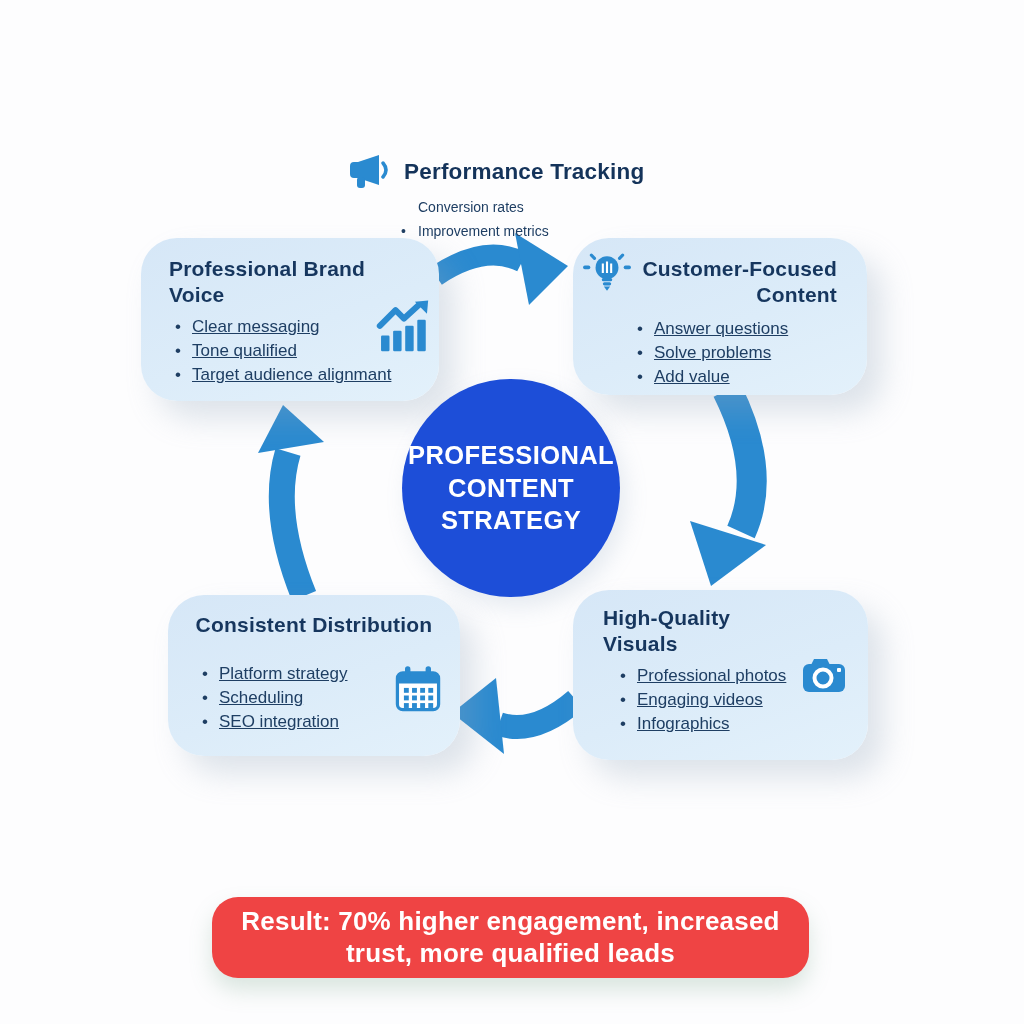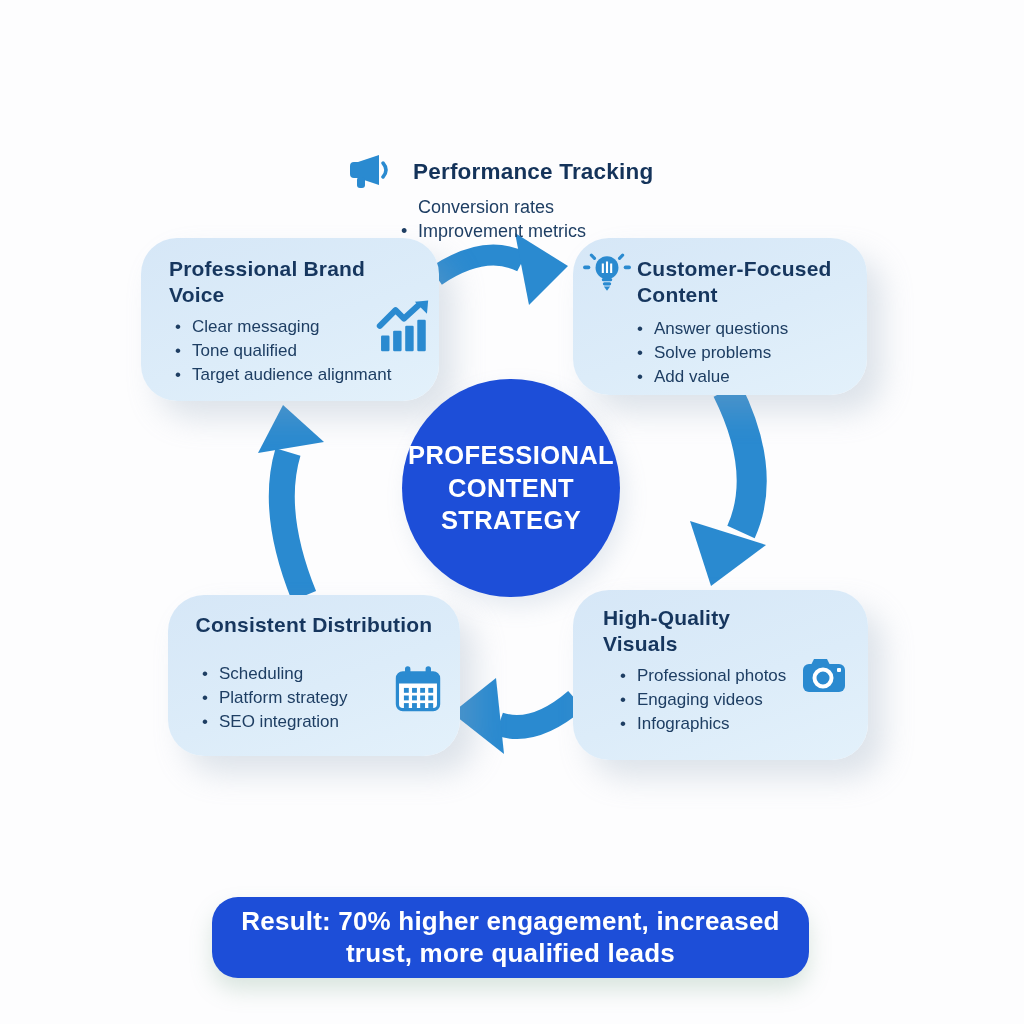--- a/index.html
+++ b/index.html
@@ -10,66 +10,66 @@
   .arrows-layer { position: absolute; inset: 0; z-index: 1; }
 
   .box {
     position: absolute; z-index: 2;
     background: linear-gradient(160deg, #d6e7f7 0%, #dcecf9 55%, #e3f1fb 100%);
     border-radius: 36px;
     box-shadow: 16px 18px 30px rgba(148,168,190,0.30);
   }
   .box h3 { font-size: 21px; font-weight: 700; color: #16365e; line-height: 1.26; letter-spacing: 0.2px; }
   .box ul { list-style: none; font-size: 17px; color: #1e3e63; }
-  .box li { position: relative; padding-left: 17px; line-height: 24px; }
+  .box li { position: relative; padding-left: 17px; line-height: 24px; text-decoration: underline; }
   .box li::before { content: "\2022"; position: absolute; left: 0; top: 0; }
   .box .icon { position: absolute; }
 
   .box-brand   { left: 141px; top: 238px; width: 298px; height: 163px; padding: 18px 24px 0 28px; }
   .box-brand h3 { width: 215px; }
   .box-brand ul { margin-top: 6px; margin-left: 6px; }
   .box-brand .icon { right: 6px; top: 60px; width: 58px; height: 58px; }
 
   .box-customer { left: 573px; top: 238px; width: 294px; height: 157px; padding: 18px 18px 0 64px; }
-  .box-customer h3 { width: 200px; }
+  .box-customer h3 { width: 200px; text-align: right; }
   .box-customer ul { margin-top: 8px; }
   .box-customer .icon { left: 9px; top: 12px; width: 50px; height: 50px; }
 
   .box-distribution { left: 168px; top: 595px; width: 292px; height: 161px; padding: 17px 20px 0 20px; }
   .box-distribution h3 { text-align: center; }
   .box-distribution ul { margin-top: 24px; margin-left: 14px; }
   .box-distribution .icon { right: 16px; top: 68px; width: 52px; height: 52px; }
 
   .box-visuals { left: 573px; top: 590px; width: 295px; height: 170px; padding: 15px 18px 4px 30px; }
   .box-visuals h3 { width: 180px; }
   .box-visuals ul { margin-top: 6px; margin-left: 17px; }
   .box-visuals .icon { right: 20px; top: 62px; width: 48px; height: 48px; }
 
   .top-section { position: absolute; left: 343px; top: 148px; z-index: 2; }
-  .top-title-row { display: flex; align-items: center; gap: 22px; }
+  .top-title-row { display: flex; align-items: center; gap: 13px; }
   .top-title-row .icon { width: 48px; height: 48px; flex: 0 0 auto; }
   .top-title-row h2 { font-size: 22.5px; font-weight: 700; color: #14335a; letter-spacing: 0.2px; }
-  .top-items { list-style: none; margin: 0 0 0 58px; font-size: 18px; color: #1e3e63; }
+  .top-items { list-style: none; margin: 0 0 0 58px; font-size: 14px; color: #1e3e63; }
   .top-items li { position: relative; padding-left: 17px; line-height: 23.5px; }
   .top-items li::before { content: "\2022"; position: absolute; left: 0; top: 0; }
   .top-items li.no-bullet::before { content: ""; }
 
   .center-circle {
     position: absolute; z-index: 2; left: 402px; top: 379px; width: 218px; height: 218px;
     border-radius: 50%; background: #1d4ed8;
     display: flex; flex-direction: column; align-items: center; justify-content: center;
     box-shadow: 6px 10px 22px rgba(120,150,180,0.18);
   }
   .center-circle span {
     color: #ffffff; font-size: 25.5px; font-weight: 700; letter-spacing: 0.4px; line-height: 1.28;
   }
 
   .result-banner {
     position: absolute; z-index: 2; left: 212px; top: 897px; width: 597px; height: 81px;
-    background: #1d4ed8; border-radius: 26px;
+    background: #ef4444; border-radius: 26px;
     display: flex; flex-direction: column; align-items: center; justify-content: center;
     box-shadow: 0 12px 22px rgba(110,160,130,0.25);
   }
   .result-banner span {
     display: block; color: #ffffff; font-size: 26px; font-weight: 700; line-height: 1.2;
     text-align: center; letter-spacing: 0.2px;
   }
 </style>
 </head>
 <body>
@@ -148,22 +148,22 @@
 
   <div class="center-circle">
     <span>PROFESSIONAL</span>
     <span>CONTENT</span>
     <span>STRATEGY</span>
   </div>
 
   <div class="box box-distribution">
     <h3>Consistent Distribution</h3>
     <ul>
+      <li>Platform strategy</li>
       <li>Scheduling</li>
-      <li>Platform strategy</li>
       <li>SEO integration</li>
     </ul>
     <svg class="icon" viewBox="0 0 48 48">
       <rect x="5" y="9" width="38" height="34" rx="5" fill="#ffffff" stroke="#2a8ad0" stroke-width="3"></rect>
       <path d="M10 9 L38 9 Q43 9 43 14 L43 19 L5 19 L5 14 Q5 9 10 9 Z" fill="#2a8ad0"></path>
       <rect x="12" y="3" width="5" height="10" rx="2.5" fill="#2a8ad0"></rect>
       <rect x="31" y="3" width="5" height="10" rx="2.5" fill="#2a8ad0"></rect>
       <g fill="#2a8ad0">
         <rect x="11" y="23" width="4.5" height="4.5"></rect>
           <rect x="18.5" y="23" width="4.5" height="4.5"></rect>

